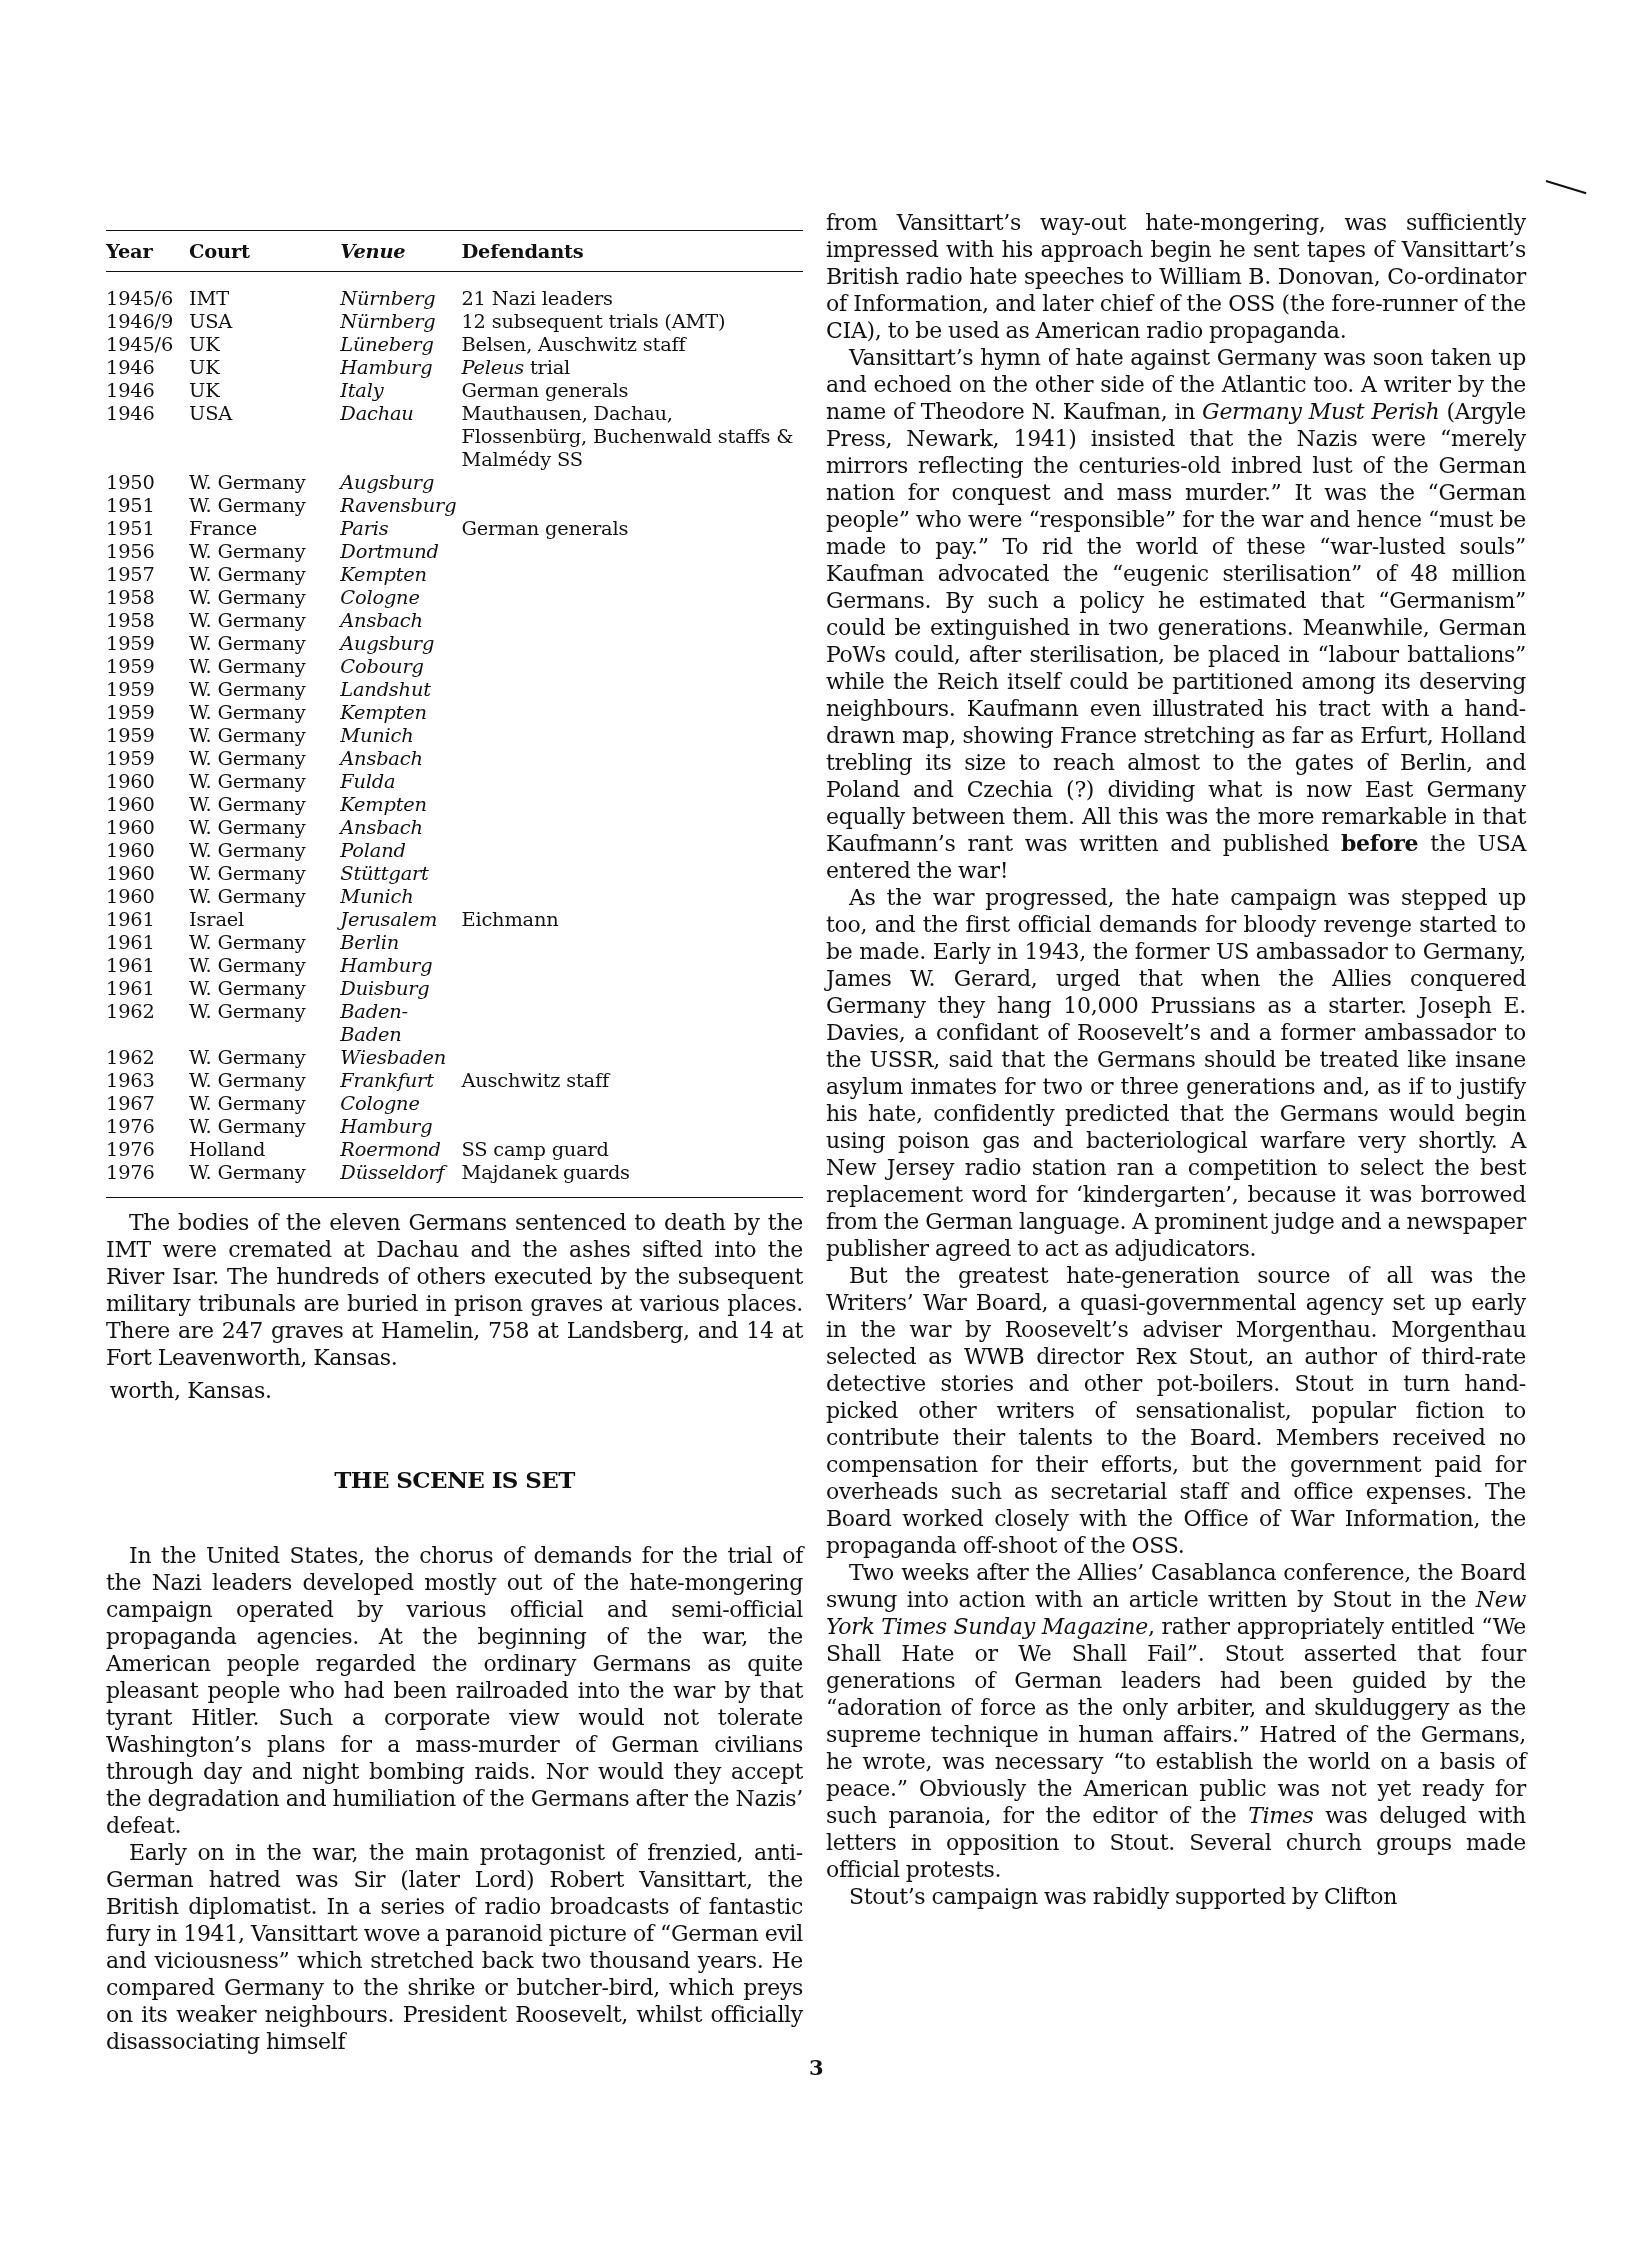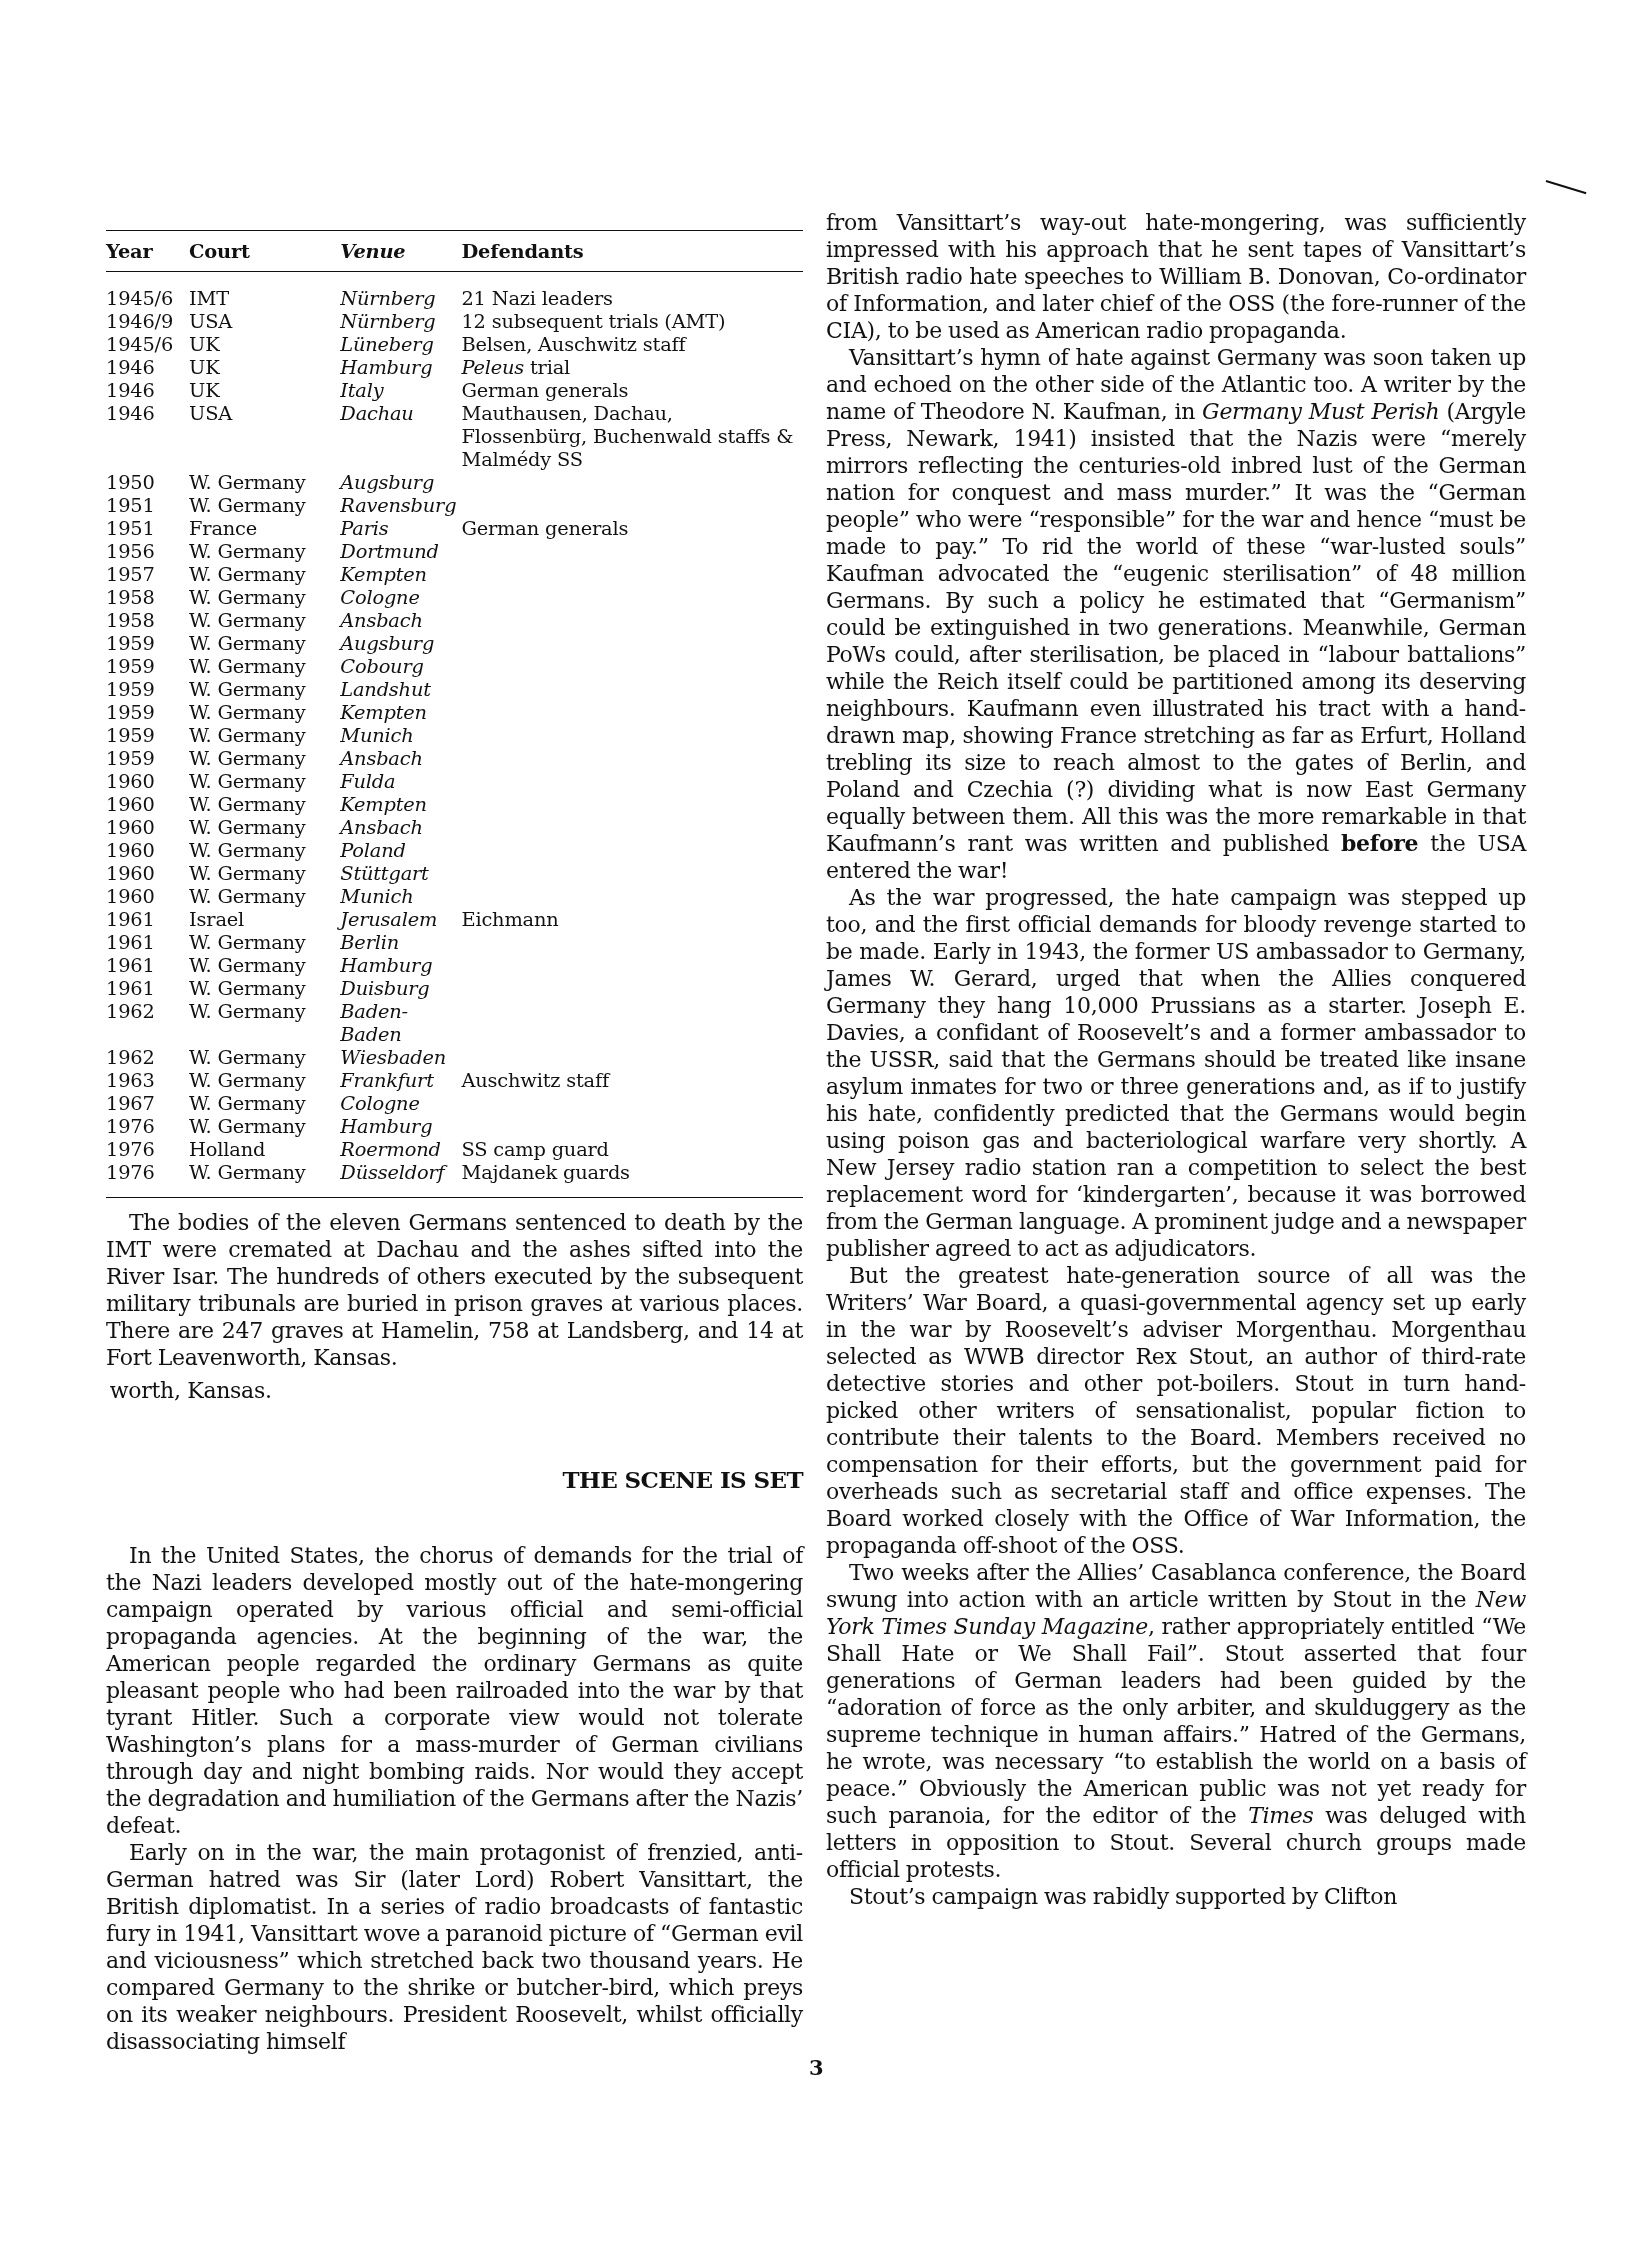--- a/index.html
+++ b/index.html
@@ -27,21 +27,21 @@
 
   
   .para {
     font-size: 22px; line-height: 27px; text-align: justify; margin: 0;
     text-indent: 23px; letter-spacing: -0.3px; word-spacing: -0.5px;
     hyphens: manual;
   }
   .para.noindent { text-indent: 0; }
   .stray { font-size: 22px; line-height: 27px; margin: 5.7px 0 0 3.8px; letter-spacing: -0.3px; }
   .section-heading {
-    font-size: 23px; font-weight: bold; text-align: right; margin: 62px 0 49px 0;
+    font-size: 23px; font-weight: bold; text-align: center; margin: 62px 0 49px 0;
     letter-spacing: -0.6px;
   }
   .page-number { position: absolute; left: 809px; top: 2055px; font-size: 21px; font-weight: bold; }
   .corner-mark { position: absolute; left: 1546px; top: 180px; width: 42px; height: 1.9px; background: #111; transform: rotate(17deg); transform-origin: left center; }
   .after-table { margin-top: 11px; }
 </style>
 </head>
 <body>
 
 <div class="corner-mark"></div>
@@ -279,21 +279,21 @@
   <p class="para after-table">The bodies of the eleven Germans sentenced to death by the IMT were cremated at Dachau and the ashes sifted into the River Isar. The hundreds of others executed by the subsequent military tribunals are buried in prison graves at various places. There are 247 graves at Hamelin, 758 at Landsberg, and 14 at Fort Leavenworth, Kansas.</p>
   <div class="stray">worth, Kansas.</div>
 
   <div class="section-heading">THE SCENE IS SET</div>
 
   <p class="para">In the United States, the chorus of demands for the trial of the Nazi leaders developed mostly out of the hate-mongering campaign operated by various official and semi-official propaganda agencies. At the beginning of the war, the American people regarded the ordinary Germans as quite pleasant people who had been railroaded into the war by that tyrant Hitler. Such a corporate view would not tolerate Washington’s plans for a mass-murder of German civilians through day and night bombing raids. Nor would they accept the degradation and humiliation of the Germans after the Nazis’ defeat.</p>
   <p class="para">Early on in the war, the main protagonist of frenzied, anti-German hatred was Sir (later Lord) Robert Vansittart, the British diplomatist. In a series of radio broadcasts of fantastic fury in 1941, Vansittart wove a paranoid picture of “German evil and viciousness” which stretched back two thousand years. He compared Germany to the shrike or butcher-bird, which preys on its weaker neighbours. President Roosevelt, whilst officially disassociating himself</p>
 </div>
 
 <div class="col-right">
-  <p class="para noindent">from Vansittart’s way-out hate-mongering, was sufficiently impressed with his approach that he sent tapes of Vansittart’s British radio hate speeches to William B. Donovan, Co-ordinator of Information, and later chief of the OSS (the fore-runner of the CIA), to be used as American radio propaganda.</p>
+  <p class="para noindent">from Vansittart’s way-out hate-mongering, was sufficiently impressed with his approach begin he sent tapes of Vansittart’s British radio hate speeches to William B. Donovan, Co-ordinator of Information, and later chief of the OSS (the fore-runner of the CIA), to be used as American radio propaganda.</p>
   <p class="para"><span>Vansittart’s hymn of hate against Germany was soon taken up and echoed on the other side of the Atlantic too. A writer by the name of Theodore N. Kaufman, in </span><i>Germany Must Perish</i><span> (Argyle Press, Newark, 1941) insisted that the Nazis were “merely mirrors reflecting the centuries-old inbred lust of the German nation for conquest and mass murder.” It was the “German people” who were “responsible” for the war and hence “must be made to pay.” To rid the world of these “war-lusted souls” Kaufman advocated the “eugenic sterilisation” of 48 million Germans. By such a policy he estimated that “Germanism” could be extinguished in two generations. Meanwhile, German PoWs could, after sterilisation, be placed in “labour battalions” while the Reich itself could be partitioned among its deserving neighbours. Kaufmann even illustrated his tract with a hand-drawn map, showing France stretching as far as Erfurt, Holland trebling its size to reach almost to the gates of Berlin, and Poland and Czechia (?) dividing what is now East Germany equally between them. All this was the more remarkable in that Kaufmann’s rant was written and published </span><b>before</b><span> the USA entered the war!</span></p>
   <p class="para">As the war progressed, the hate campaign was stepped up too, and the first official demands for bloody revenge started to be made. Early in 1943, the former US ambassador to Germany, James W. Gerard, urged that when the Allies conquered Germany they hang 10,000 Prussians as a starter. Joseph E. Davies, a confidant of Roosevelt’s and a former ambassador to the USSR, said that the Germans should be treated like insane asylum inmates for two or three generations and, as if to justify his hate, confidently predicted that the Germans would begin using poison gas and bacteriological warfare very shortly. A New Jersey radio station ran a competition to select the best replacement word for ‘kindergarten’, because it was borrowed from the German language. A prominent judge and a newspaper publisher agreed to act as adjudicators.</p>
   <p class="para">But the greatest hate-generation source of all was the Writers’ War Board, a quasi-governmental agency set up early in the war by Roosevelt’s adviser Morgenthau. Morgenthau selected as WWB director Rex Stout, an author of third-rate detective stories and other pot-boilers. Stout in turn hand-picked other writers of sensationalist, popular fiction to contribute their talents to the Board. Members received no compensation for their efforts, but the government paid for overheads such as secretarial staff and office expenses. The Board worked closely with the Office of War Information, the propaganda off-shoot of the OSS.</p>
   <p class="para"><span>Two weeks after the Allies’ Casablanca conference, the Board swung into action with an article written by Stout in the </span><i>New York Times Sunday Magazine</i><span>, rather appropriately entitled “We Shall Hate or We Shall Fail”. Stout asserted that four generations of German leaders had been guided by the “adoration of force as the only arbiter, and skulduggery as the supreme technique in human affairs.” Hatred of the Germans, he wrote, was necessary “to establish the world on a basis of peace.” Obviously the American public was not yet ready for such paranoia, for the editor of the </span><i>Times</i><span> was deluged with letters in opposition to Stout. Several church groups made official protests.</span></p>
   <p class="para">Stout’s campaign was rabidly supported by Clifton</p>
 </div>
 
 <div class="page-number">3</div>
 
 

